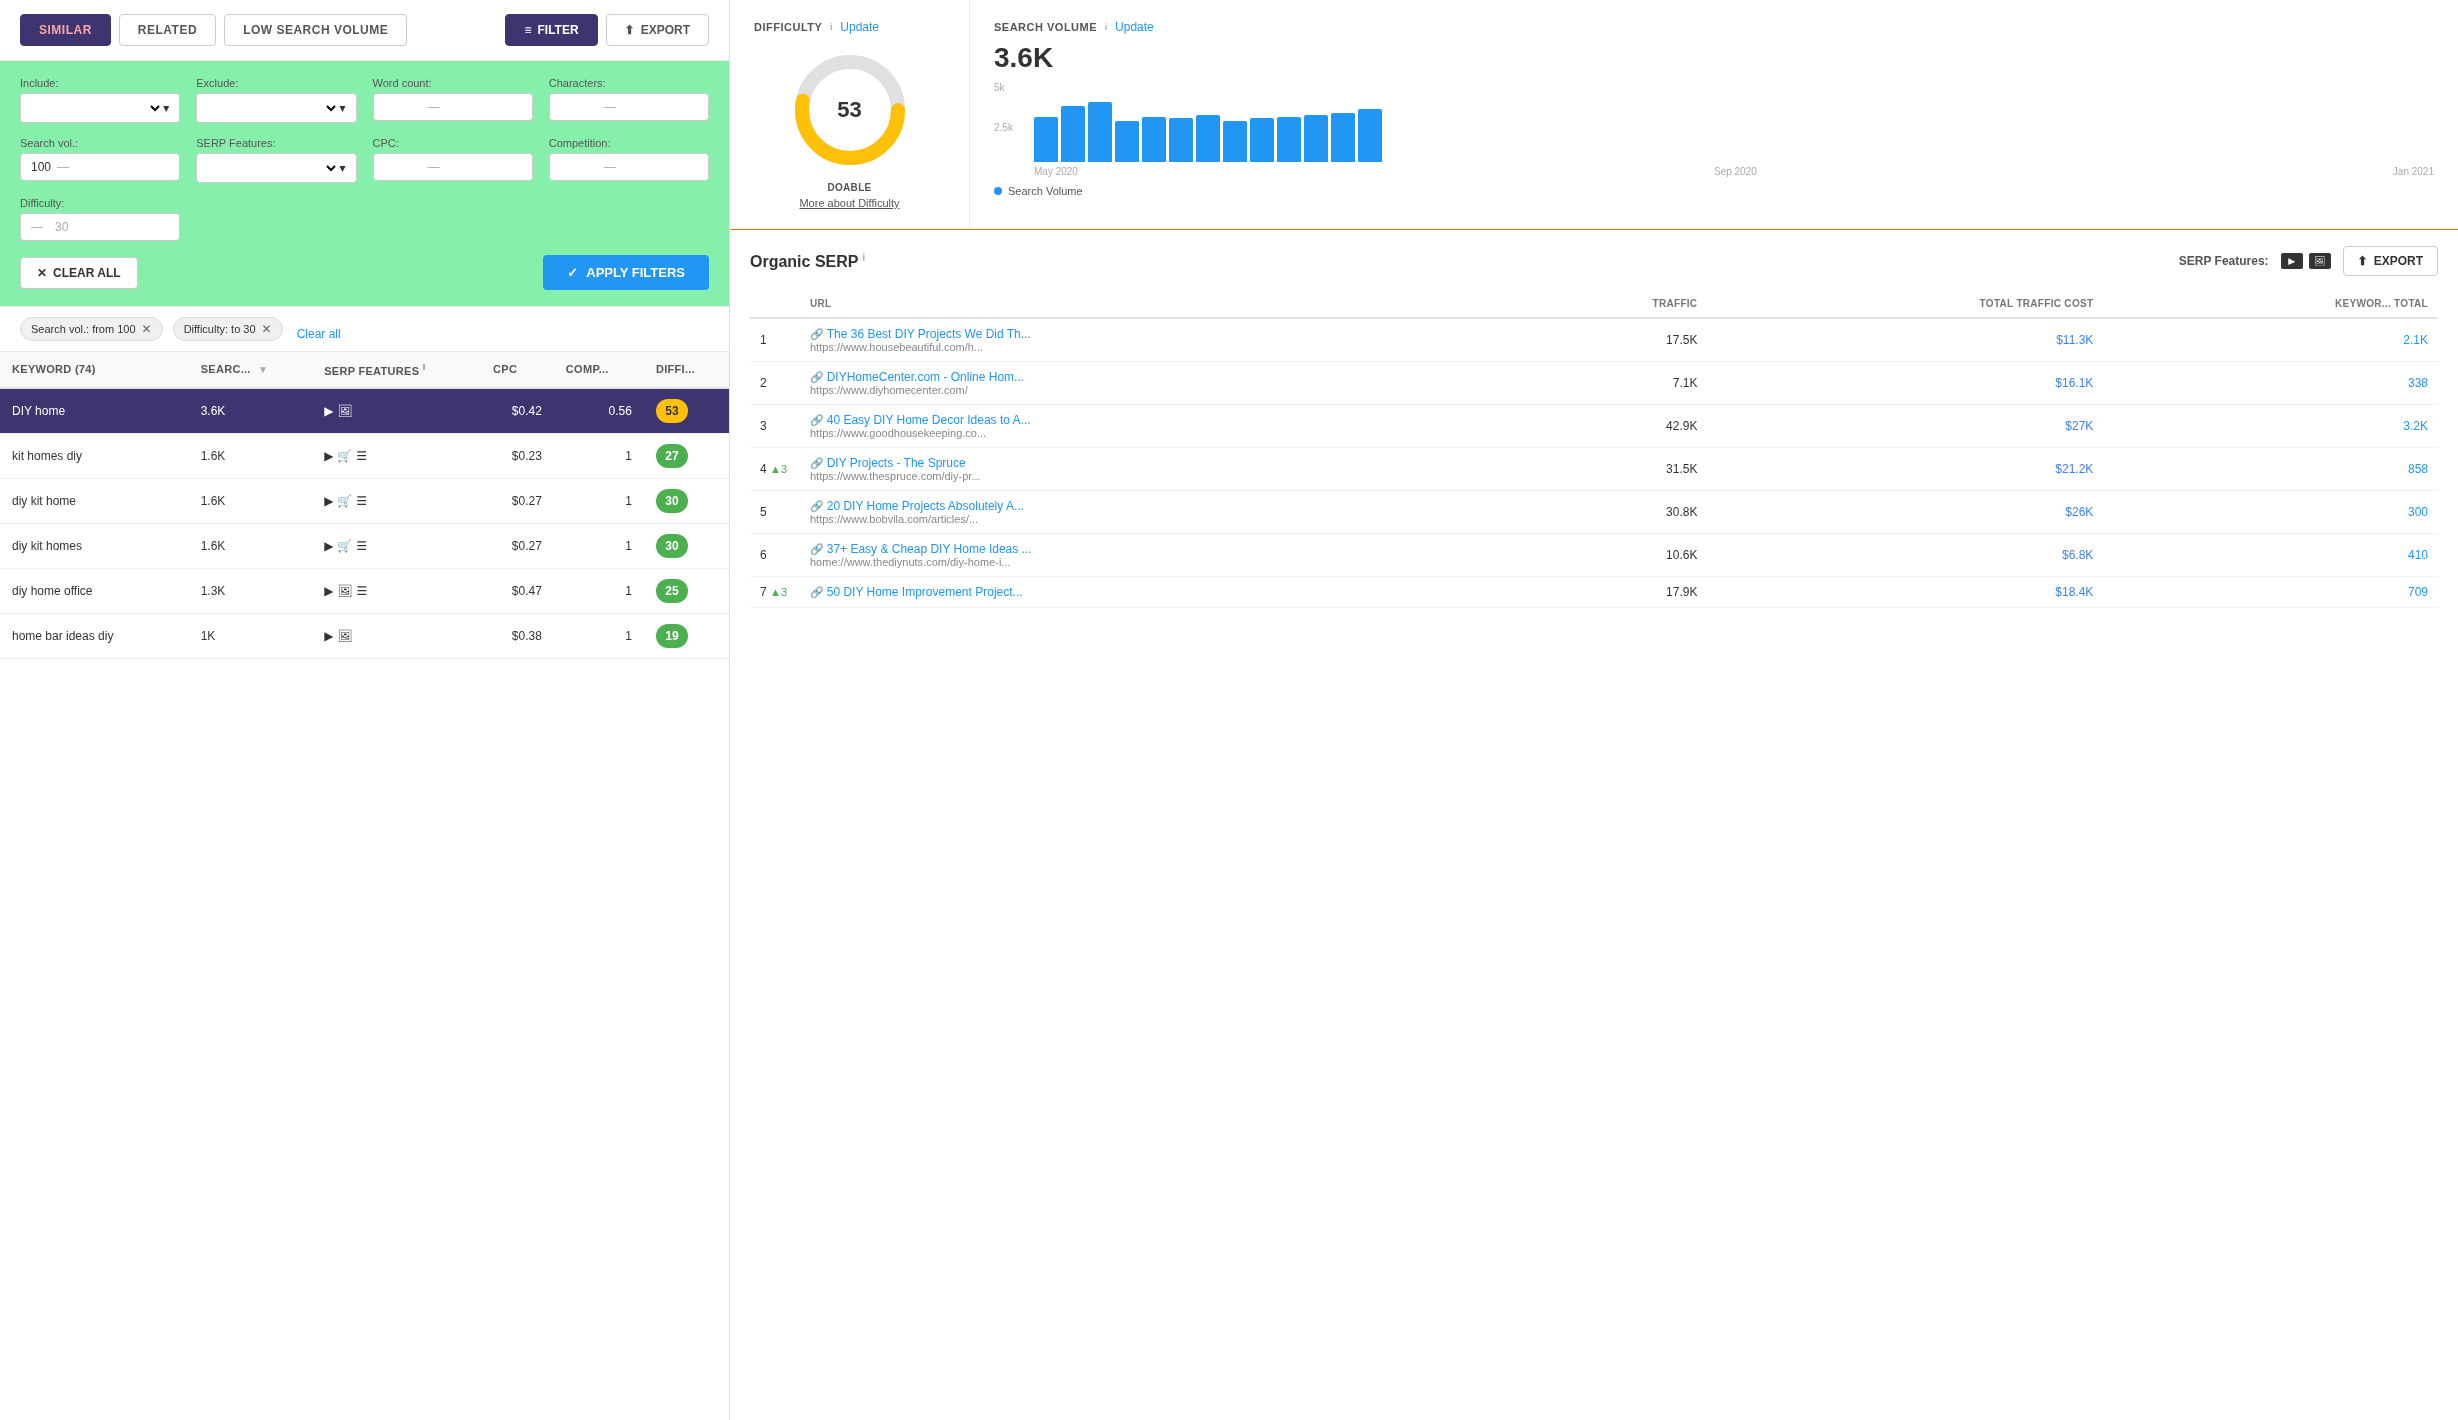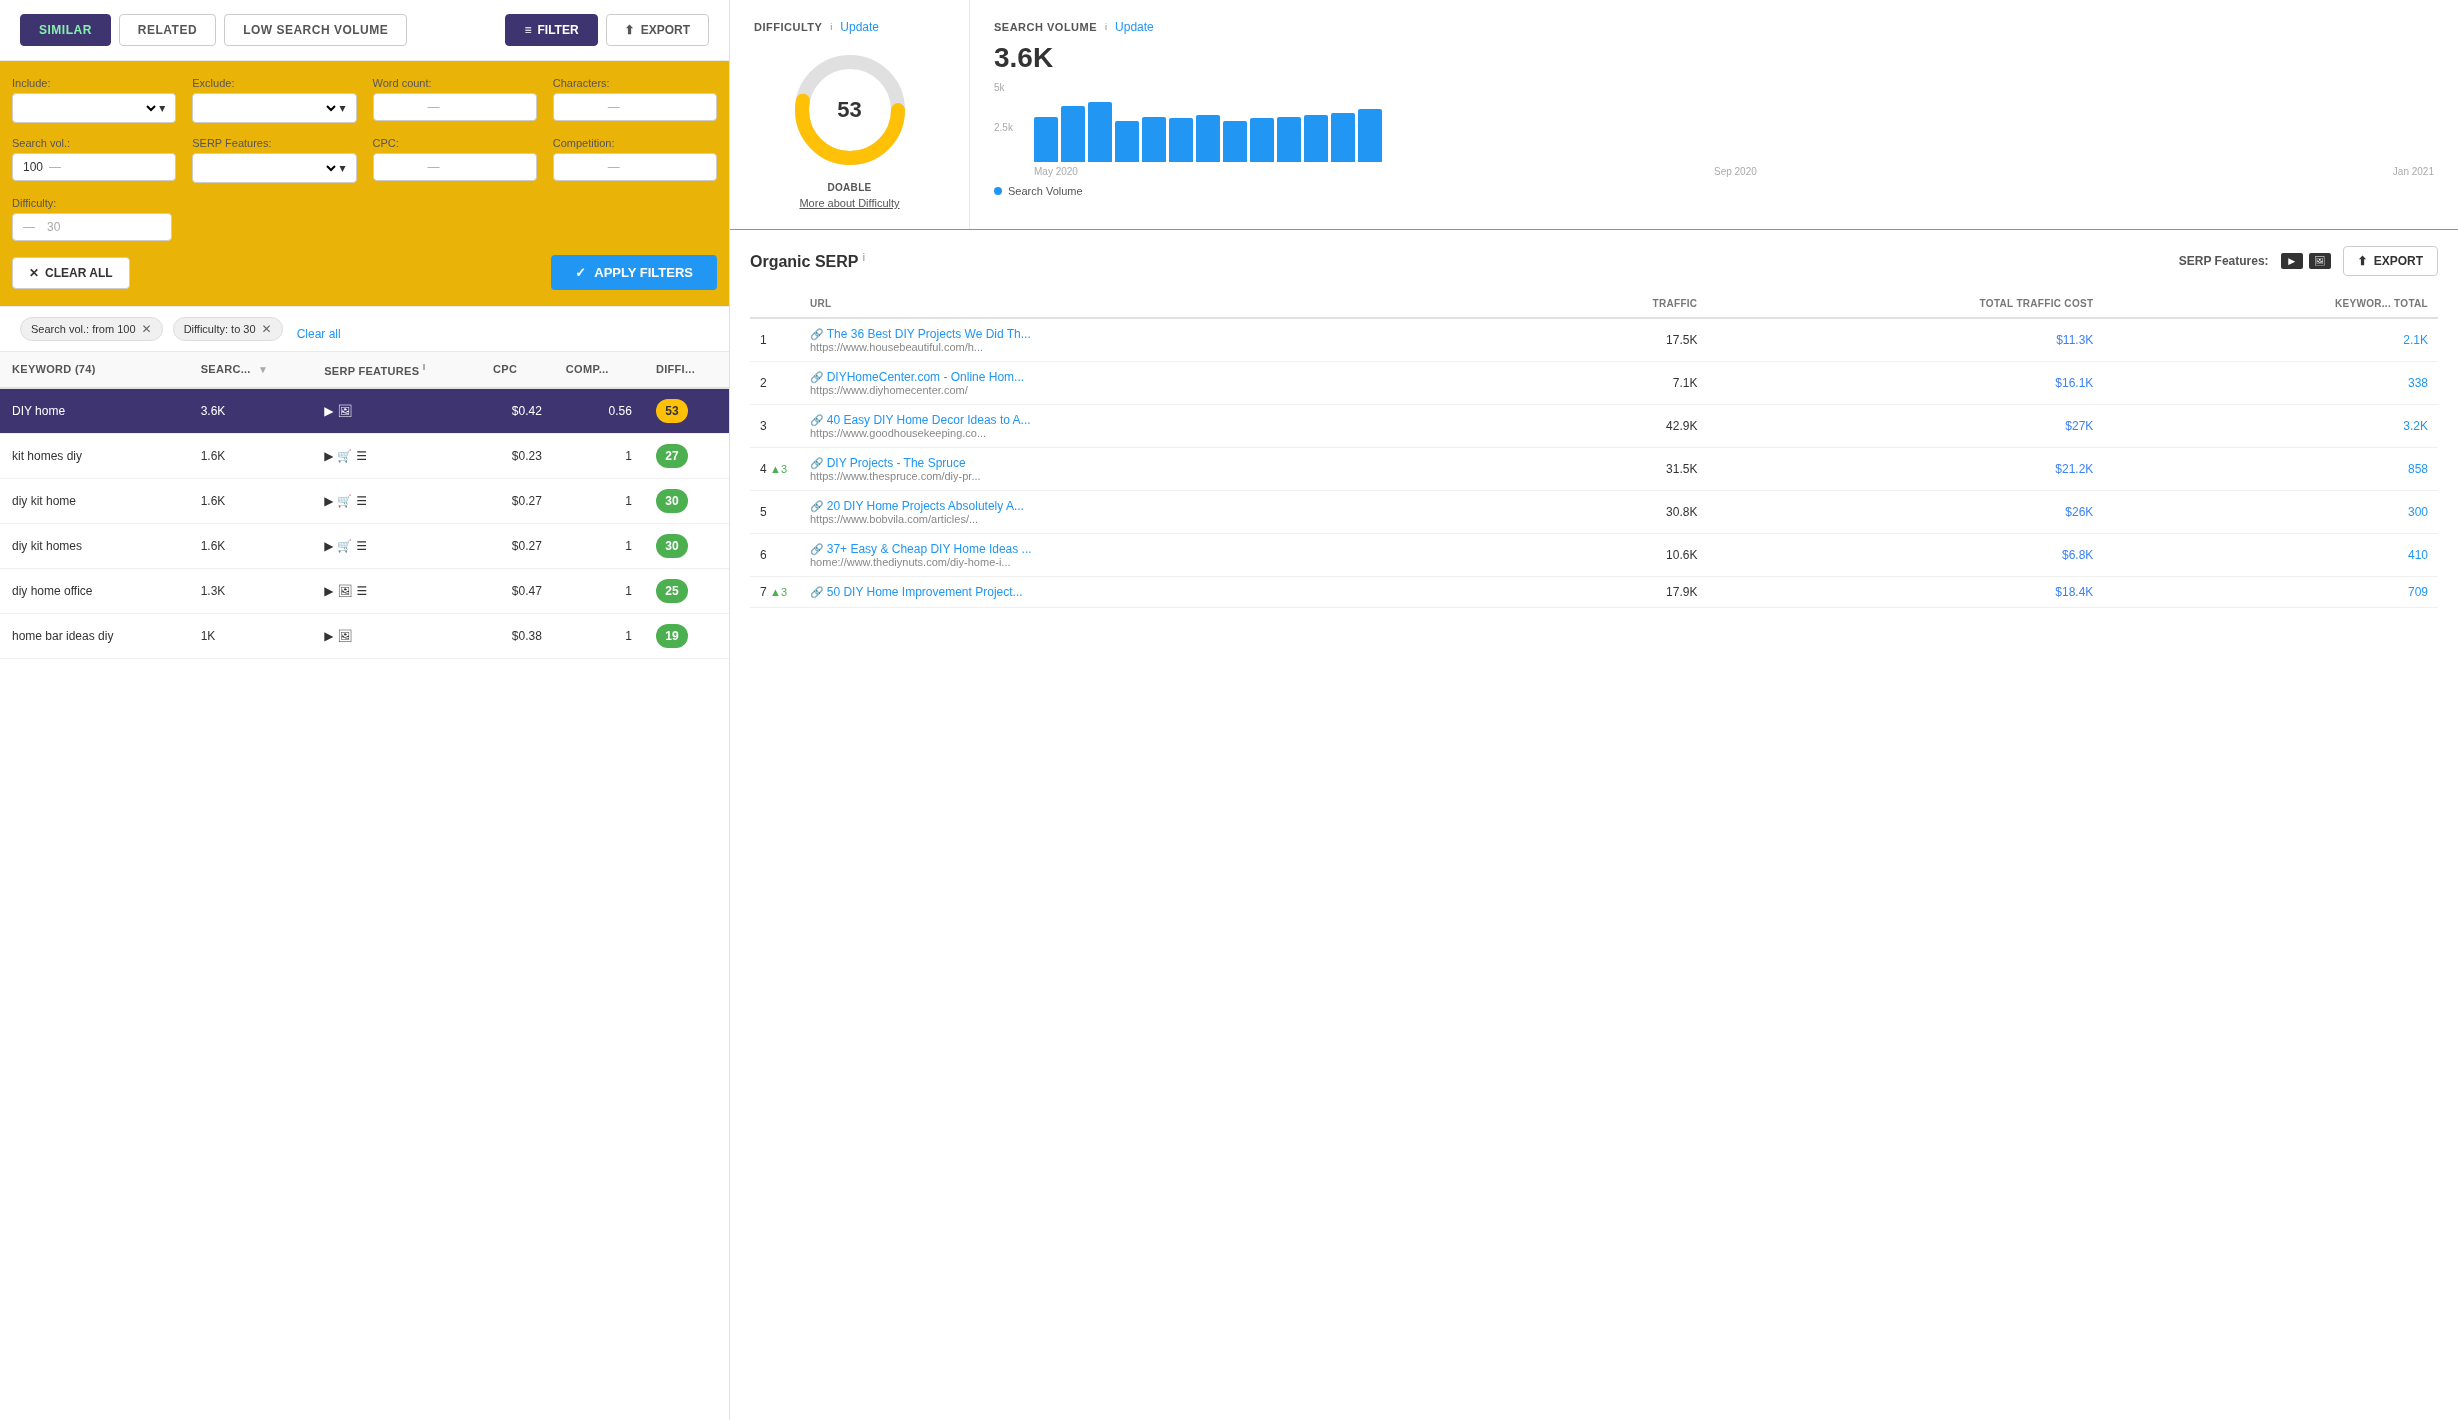--- a/index.html
+++ b/index.html
@@ -5,26 +5,26 @@
     * { box-sizing: border-box; margin: 0; padding: 0; }
     body { font-family: -apple-system, BlinkMacSystemFont, 'Segoe UI', Arial, sans-serif; background: #f5f5f5; font-size: 13px; color: #333; }
 
     .layout { display: flex; width: 100%; min-height: 100vh; }
 
     
     .left-panel { width: 730px; flex-shrink: 0; background: #fff; padding: 0; border-right: 1px solid #e0e0e0; }
 
     .tabs-row { display: flex; align-items: center; padding: 14px 20px; gap: 8px; border-bottom: 1px solid #e8e8e8; }
     .tab-btn { padding: 8px 18px; border-radius: 4px; font-size: 12px; font-weight: 600; cursor: pointer; border: 1px solid #ccc; background: #fff; color: #555; letter-spacing: 0.5px; }
-    .tab-btn.active { background: #3d3470; color: #86efac; border-color: #3d3470; }
+    .tab-btn.active { background: #3d3470; color: #fca5a5; border-color: #3d3470; }
     .tab-spacer { flex: 1; }
     .filter-btn { display: flex; align-items: center; gap: 6px; padding: 8px 18px; border-radius: 4px; font-size: 12px; font-weight: 600; cursor: pointer; border: 1px solid #3d3470; background: #3d3470; color: #fff; }
     .export-btn { display: flex; align-items: center; gap: 6px; padding: 8px 18px; border-radius: 4px; font-size: 12px; font-weight: 600; cursor: pointer; border: 1px solid #ccc; background: #fff; color: #555; }
 
-    .filters-area { padding: 16px 12px; background: #eab308; border-bottom: 1px solid #e8e8e8; }
+    .filters-area { padding: 16px 20px; background: #86efac; border-bottom: 1px solid #e8e8e8; }
     .filter-row { display: flex; gap: 16px; margin-bottom: 14px; }
     .filter-group { display: flex; flex-direction: column; gap: 4px; flex: 1; }
     .filter-label { font-size: 11px; color: #555; font-weight: 500; }
     .filter-input { border: 1px solid #ccc; border-radius: 4px; padding: 6px 10px; font-size: 12px; display: flex; align-items: center; justify-content: space-between; cursor: pointer; background: #fff; }
     .filter-input select { border: none; outline: none; font-size: 12px; width: 100%; background: transparent; cursor: pointer; }
     .range-input { display: flex; align-items: center; gap: 4px; border: 1px solid #ccc; border-radius: 4px; padding: 6px 10px; font-size: 12px; background: #fff; }
     .range-input span { color: #aaa; }
     .search-vol-input { display: flex; align-items: center; gap: 6px; border: 1px solid #ccc; border-radius: 4px; padding: 6px 10px; font-size: 12px; background: #fff; }
     .search-vol-input .val { font-size: 12px; }
     .search-vol-input .dash { color: #aaa; }

